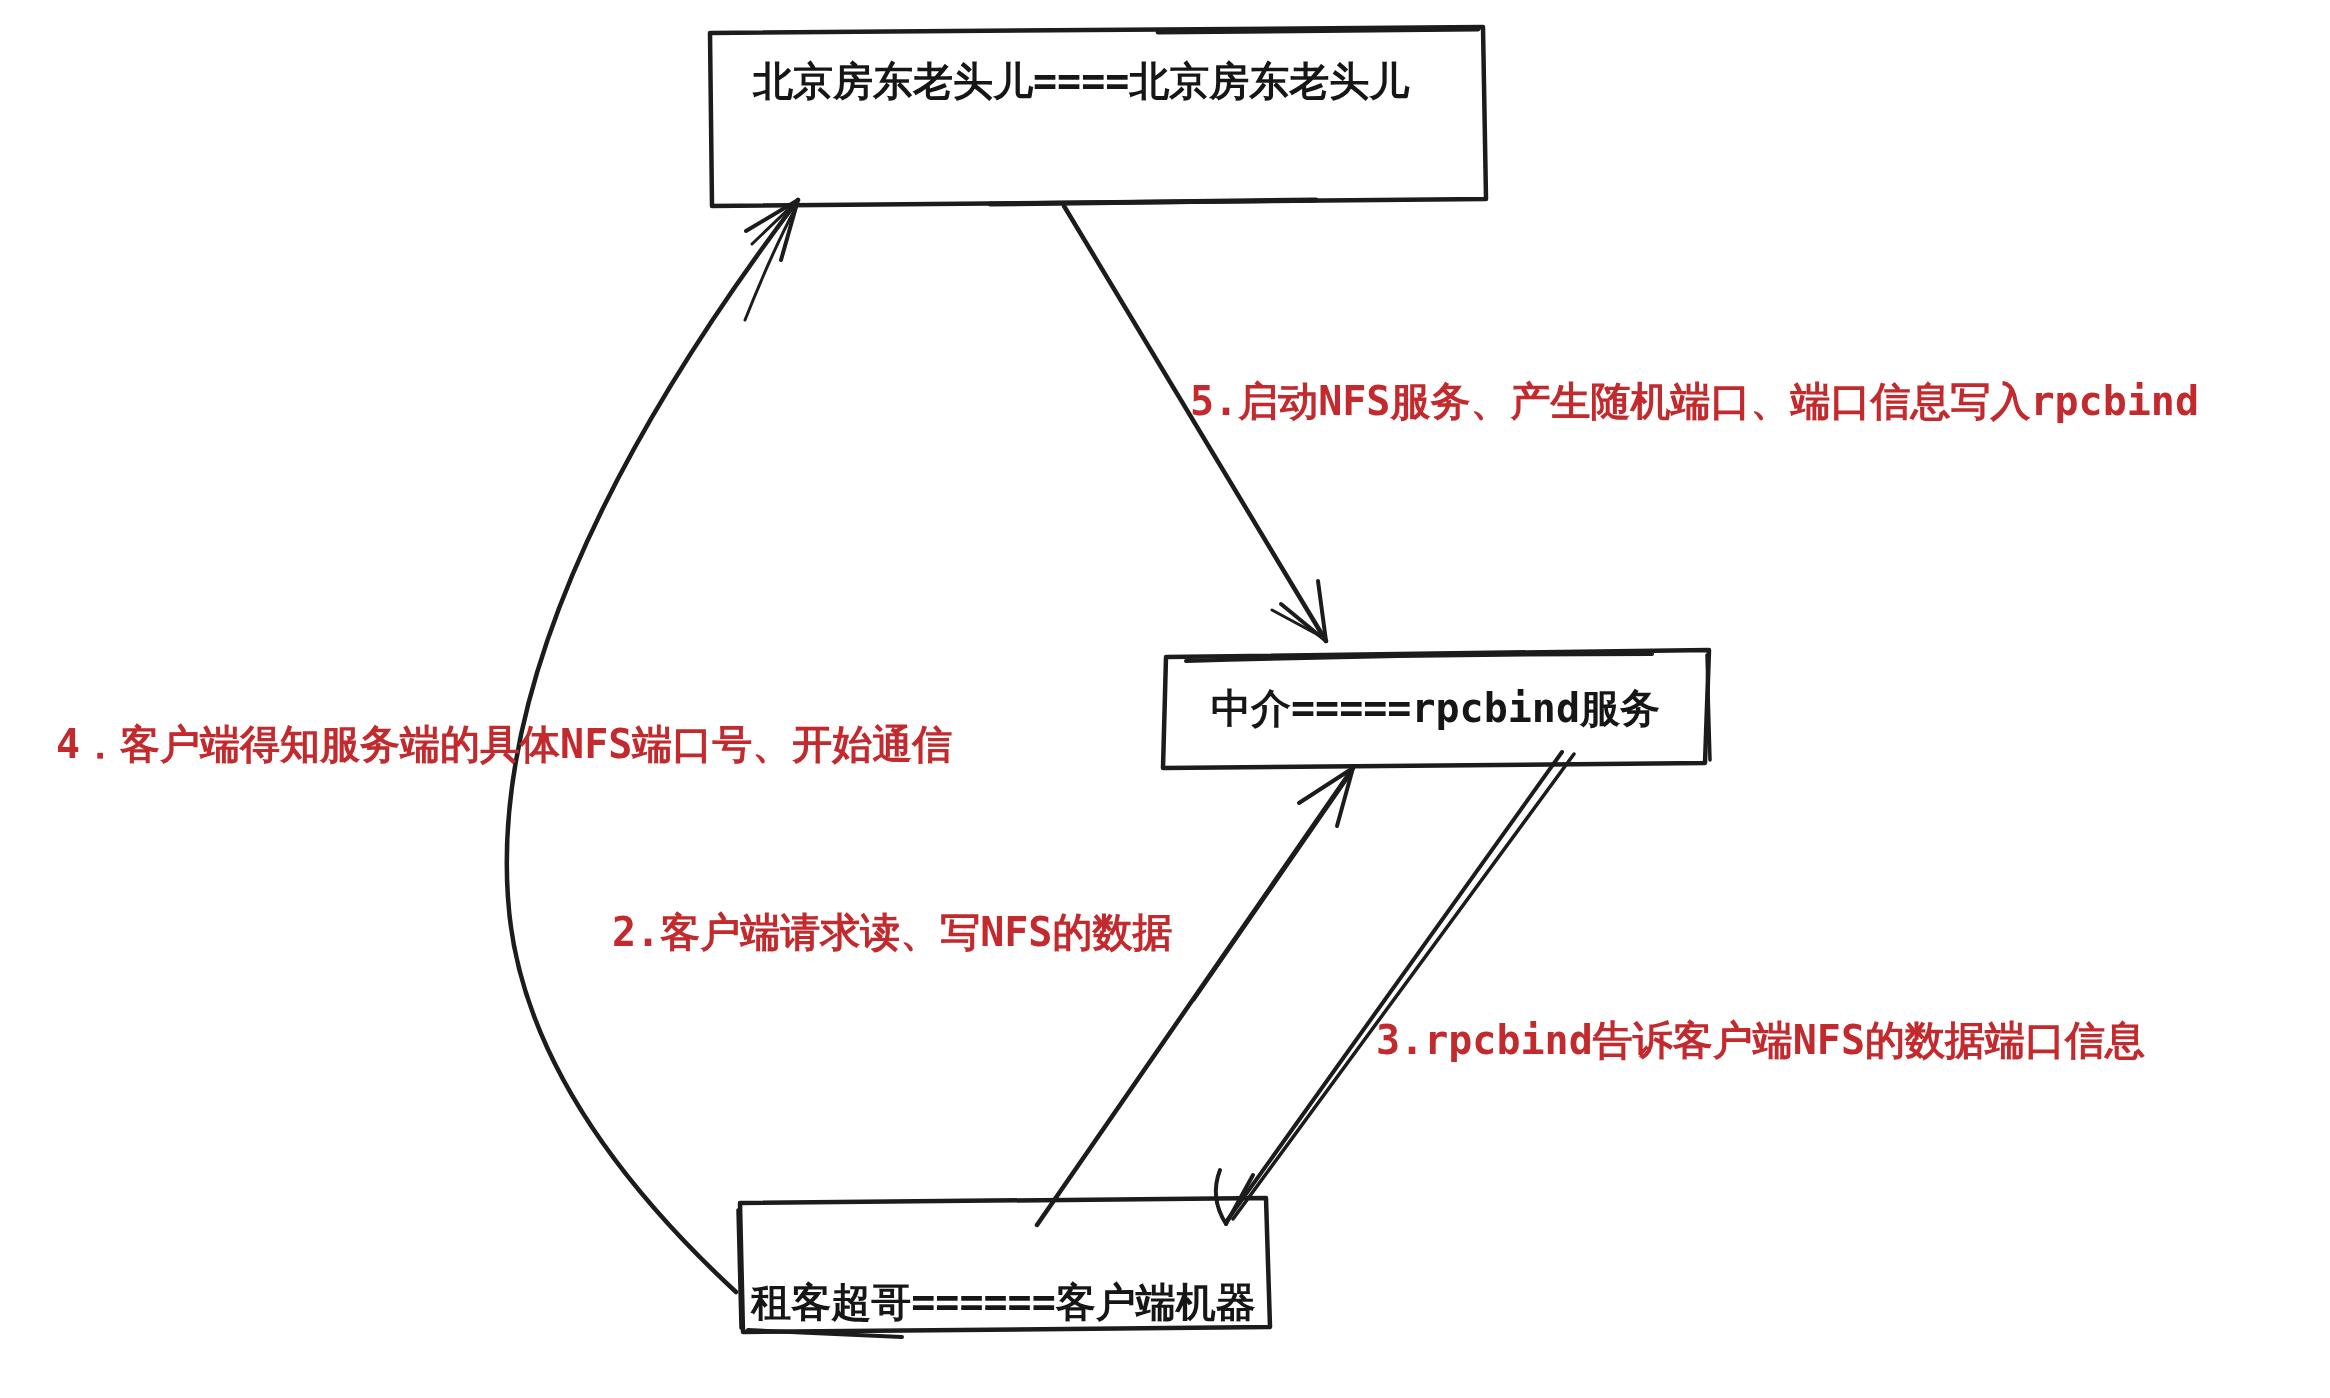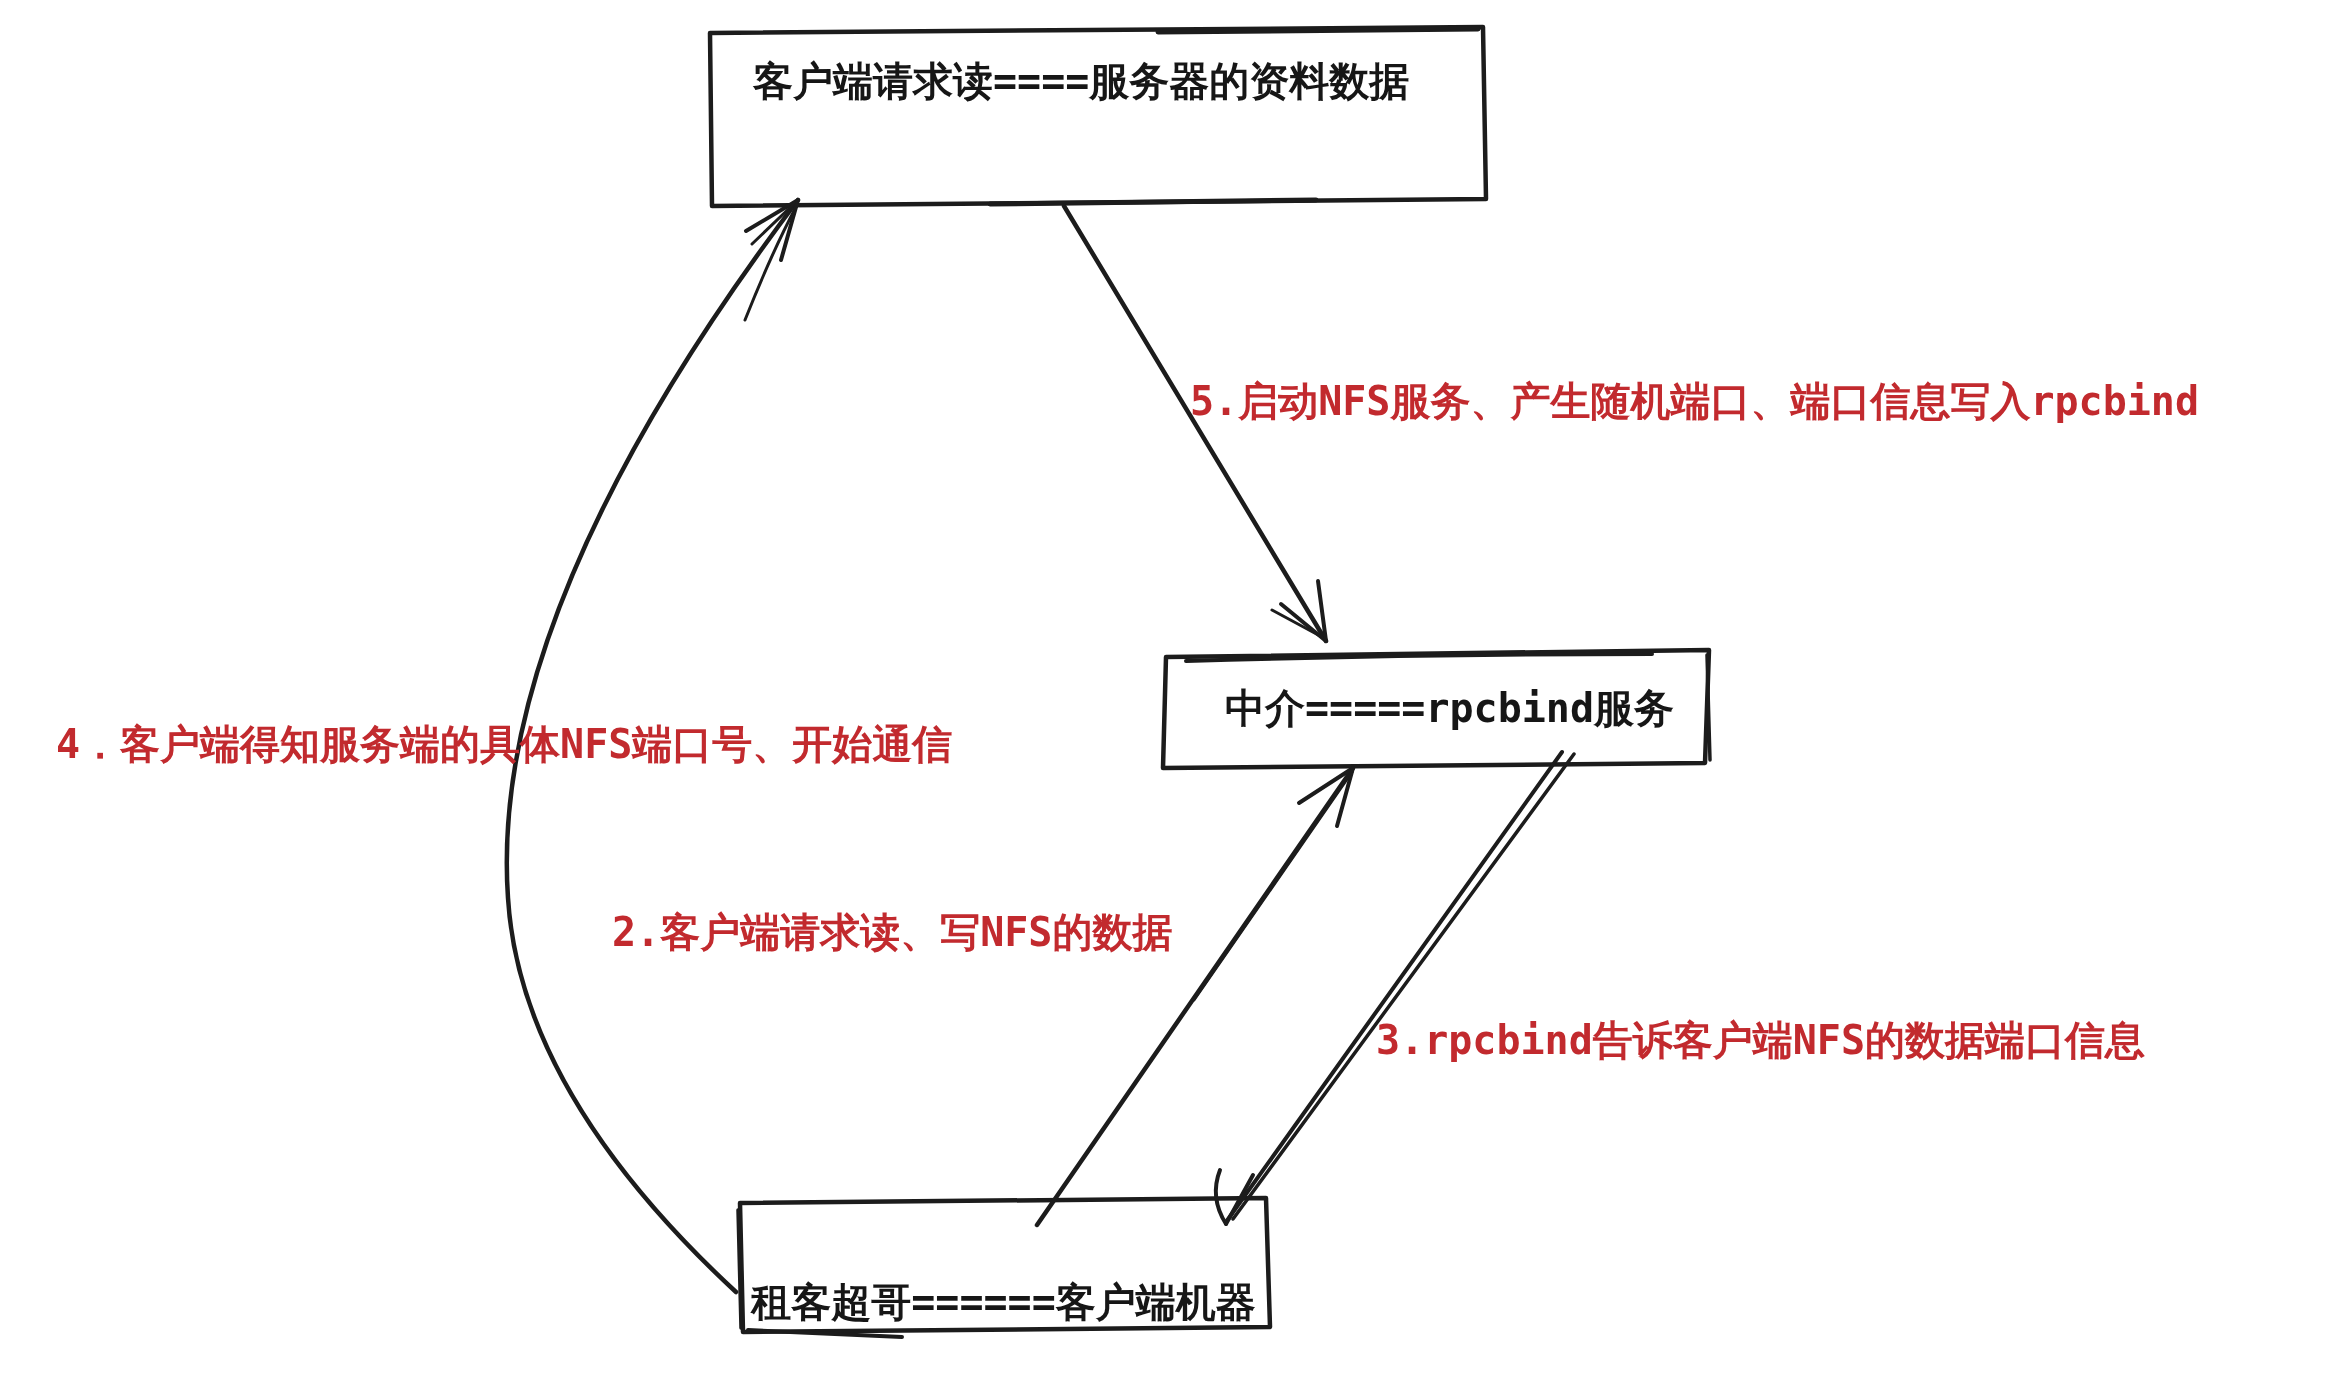--- a/index.html
+++ b/index.html
@@ -37,21 +37,21 @@
   }
   .node-text.server {
     left: 707px; top: 26px; width: 779px; height: 180px;
     padding: 22px 0 0 46px;
     line-height: 66px;
     box-sizing: border-box;
   }
   .node-text.rpcbind {
     left: 1163px; top: 648px; width: 549px; height: 114px;
     display: flex; align-items: center;
-    padding: 6px 0 0 62px;
+    padding: 6px 0 0 48px;
     box-sizing: border-box;
   }
   .node-text.client {
     left: 737px; top: 1198px; width: 533px; height: 132px;
     display: flex; align-items: flex-end; justify-content: center;
     padding-top: 8px;
     box-sizing: border-box;
   }
   .step-label {
     position: absolute;
@@ -115,21 +115,21 @@
     <g>
       <path stroke-width="4.5" d="M 736 1292 Q 520 1092 508 898 Q 488 610 798 200"></path>
       <path stroke-width="3" d="M 745 320 Q 772 252 796 207"></path>
       <path stroke-width="4" d="M 798 200 L 746 231"></path>
       <path stroke-width="3" d="M 798 200 L 752 244"></path>
       <path stroke-width="4" d="M 798 200 L 781 260"></path>
     </g>
   </svg>
 
   <div class="node-text server">
-    <div>客户端请求读====服务器的资料数据</div>
+    <div>北京房东老头儿====北京房东老头儿</div>
   </div>
 
   <div class="node-text rpcbind">
     <div>中介=====rpcbind服务</div>
   </div>
 
   <div class="node-text client">
     <div>租客超哥======客户端机器</div>
   </div>
 

